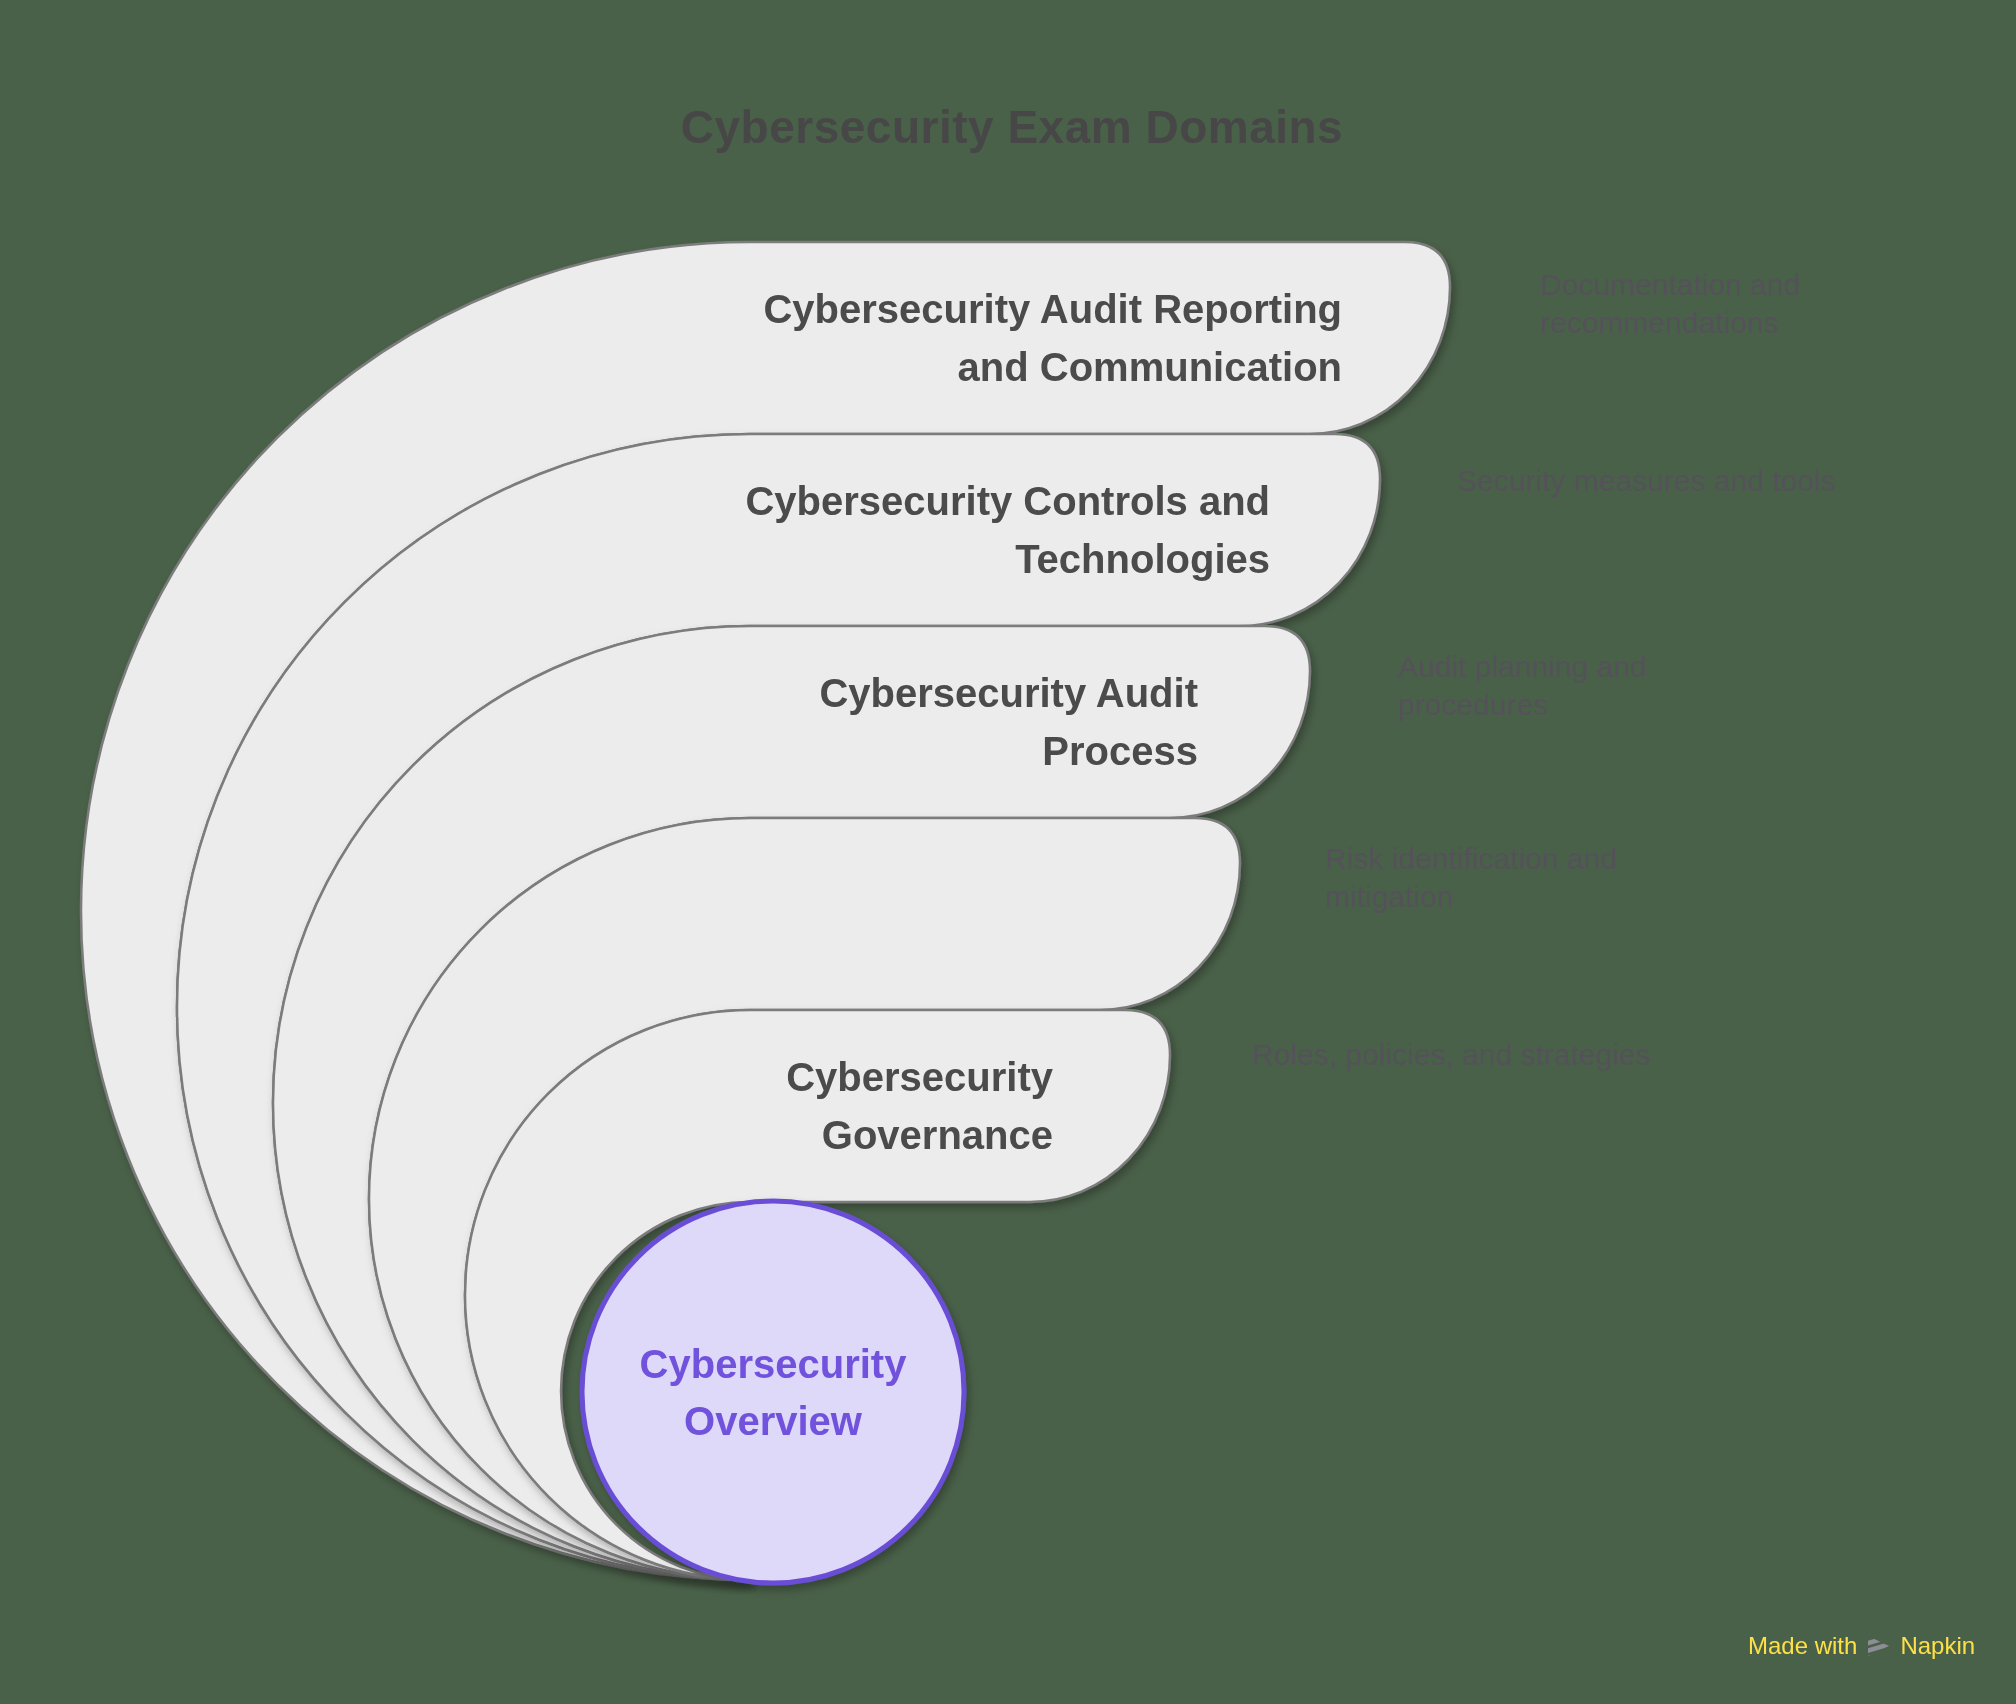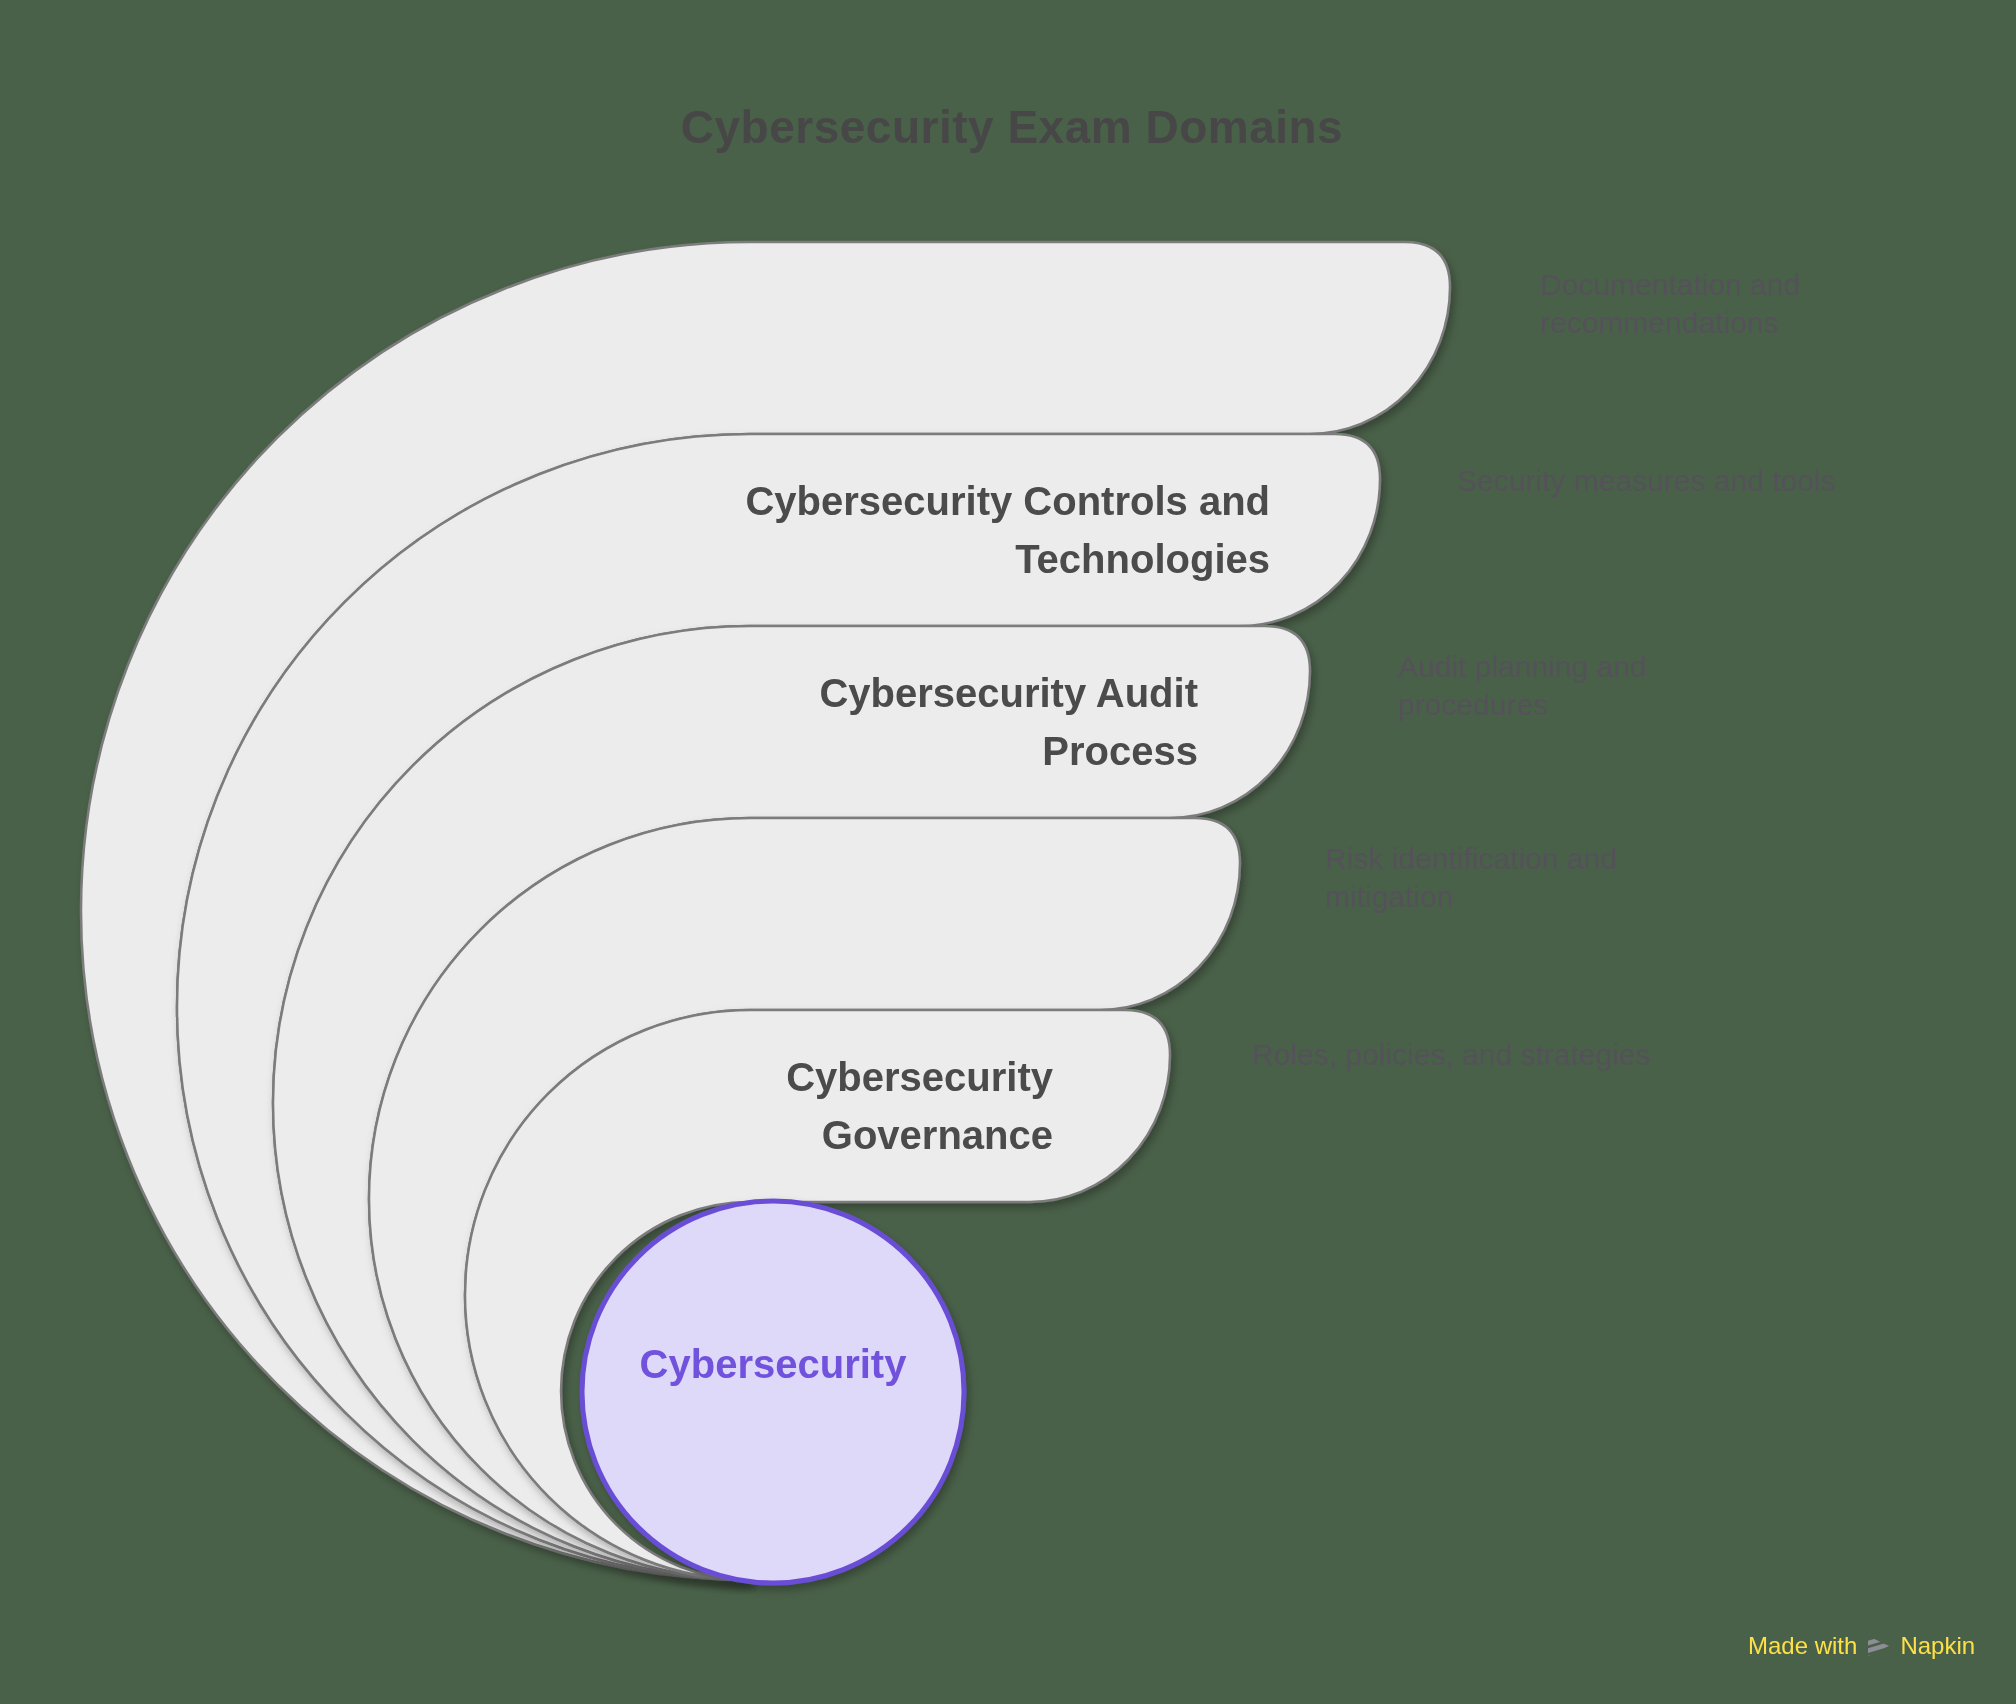--- a/index.html
+++ b/index.html
@@ -40,35 +40,40 @@
     <path class="petal" filter="url(#sh)" d="M 750 1580 A 669 669 0 0 1 750 242 L 1405 242 Q 1450 242 1450 287 A 140 147 0 0 1 1310 434 L 750 434 A 573 573 0 0 0 750 1580 Z"></path>
     <path class="petal" filter="url(#sh)" d="M 750 1580 A 573 573 0 0 1 750 434 L 1335 434 Q 1380 434 1380 479 A 140 147 0 0 1 1240 626 L 750 626 A 477 477 0 0 0 750 1580 Z"></path>
     <path class="petal" filter="url(#sh)" d="M 750 1580 A 477 477 0 0 1 750 626 L 1265 626 Q 1310 626 1310 671 A 140 147 0 0 1 1170 818 L 750 818 A 381 381 0 0 0 750 1580 Z"></path>
     <path class="petal" filter="url(#sh)" d="M 750 1580 A 381 381 0 0 1 750 818 L 1195 818 Q 1240 818 1240 863 A 140 147 0 0 1 1100 1010 L 750 1010 A 285 285 0 0 0 750 1580 Z"></path>
     <path class="petal" filter="url(#sh)" d="M 750 1580 A 285 285 0 0 1 750 1010 L 1125 1010 Q 1170 1010 1170 1055 A 140 147 0 0 1 1030 1202 L 750 1202 A 189 189 0 0 0 750 1580 Z"></path>
     <circle class="ccircle" filter="url(#sh)" cx="773" cy="1392" r="191"></circle>
   </svg>
 
   <div class="title">Cybersecurity Exam Domains</div>
 
+  <div class="plabel" style="right:674px;top:280px;">
+    <span>Cybersecurity Audit Reporting</span>
+    <span>and Communication</span>
+  </div>
   <div class="plabel" style="right:818px;top:664px;">
     <span>Cybersecurity Audit</span>
     <span>Process</span>
   </div>
   <div class="plabel" style="right:746px;top:472px;">
     <span>Cybersecurity Controls and</span>
     <span>Technologies</span>
   </div>
   <div class="plabel" style="right:963px;top:1048px;">
     <span>Cybersecurity</span>
     <span>Governance</span>
   </div>
 
   <div class="clabel">
     <span>Cybersecurity</span>
+    <span>Overview</span>
   </div>
 
   <div class="desc" style="left:1540px;top:266px;">
     <span>Documentation and</span>
     <span>recommendations</span>
   </div>
   <div class="desc" style="left:1457px;top:462px;">
     <span>Security measures and tools</span>
     <span></span>
   </div>

